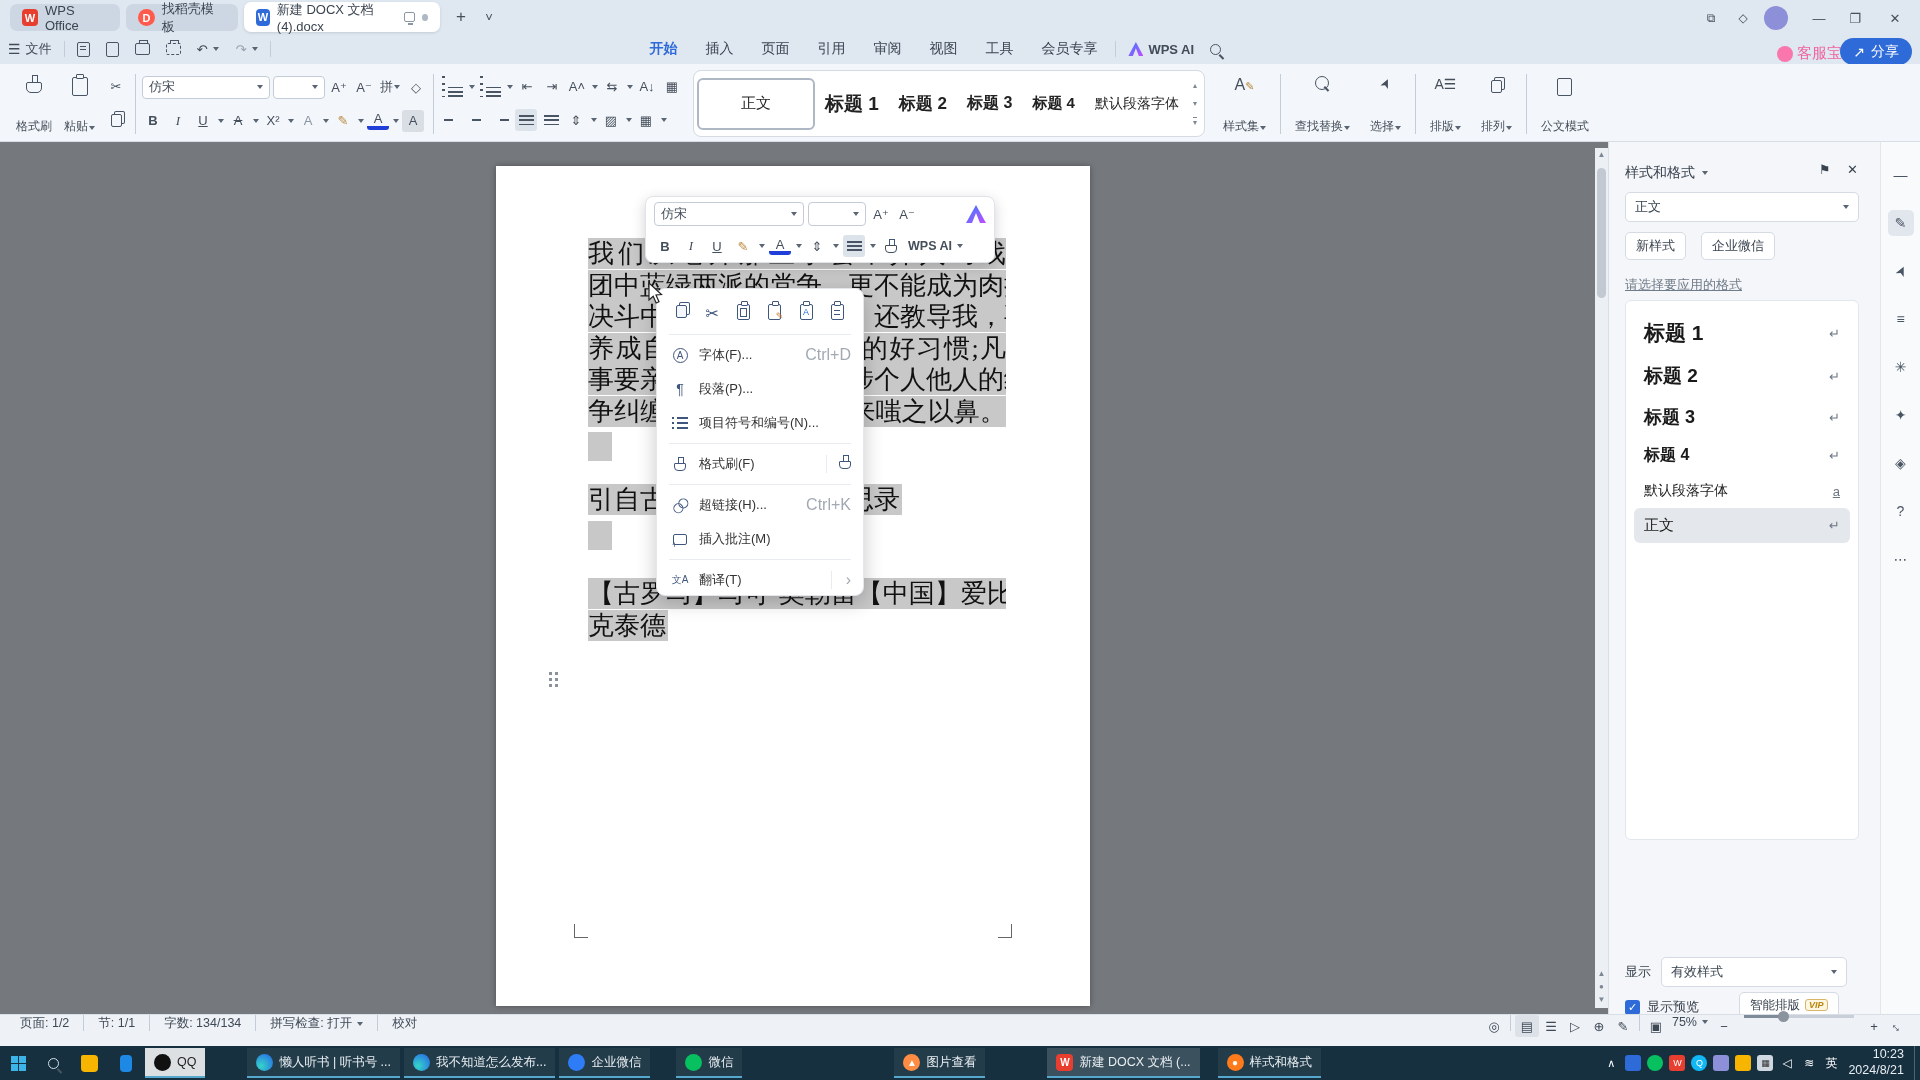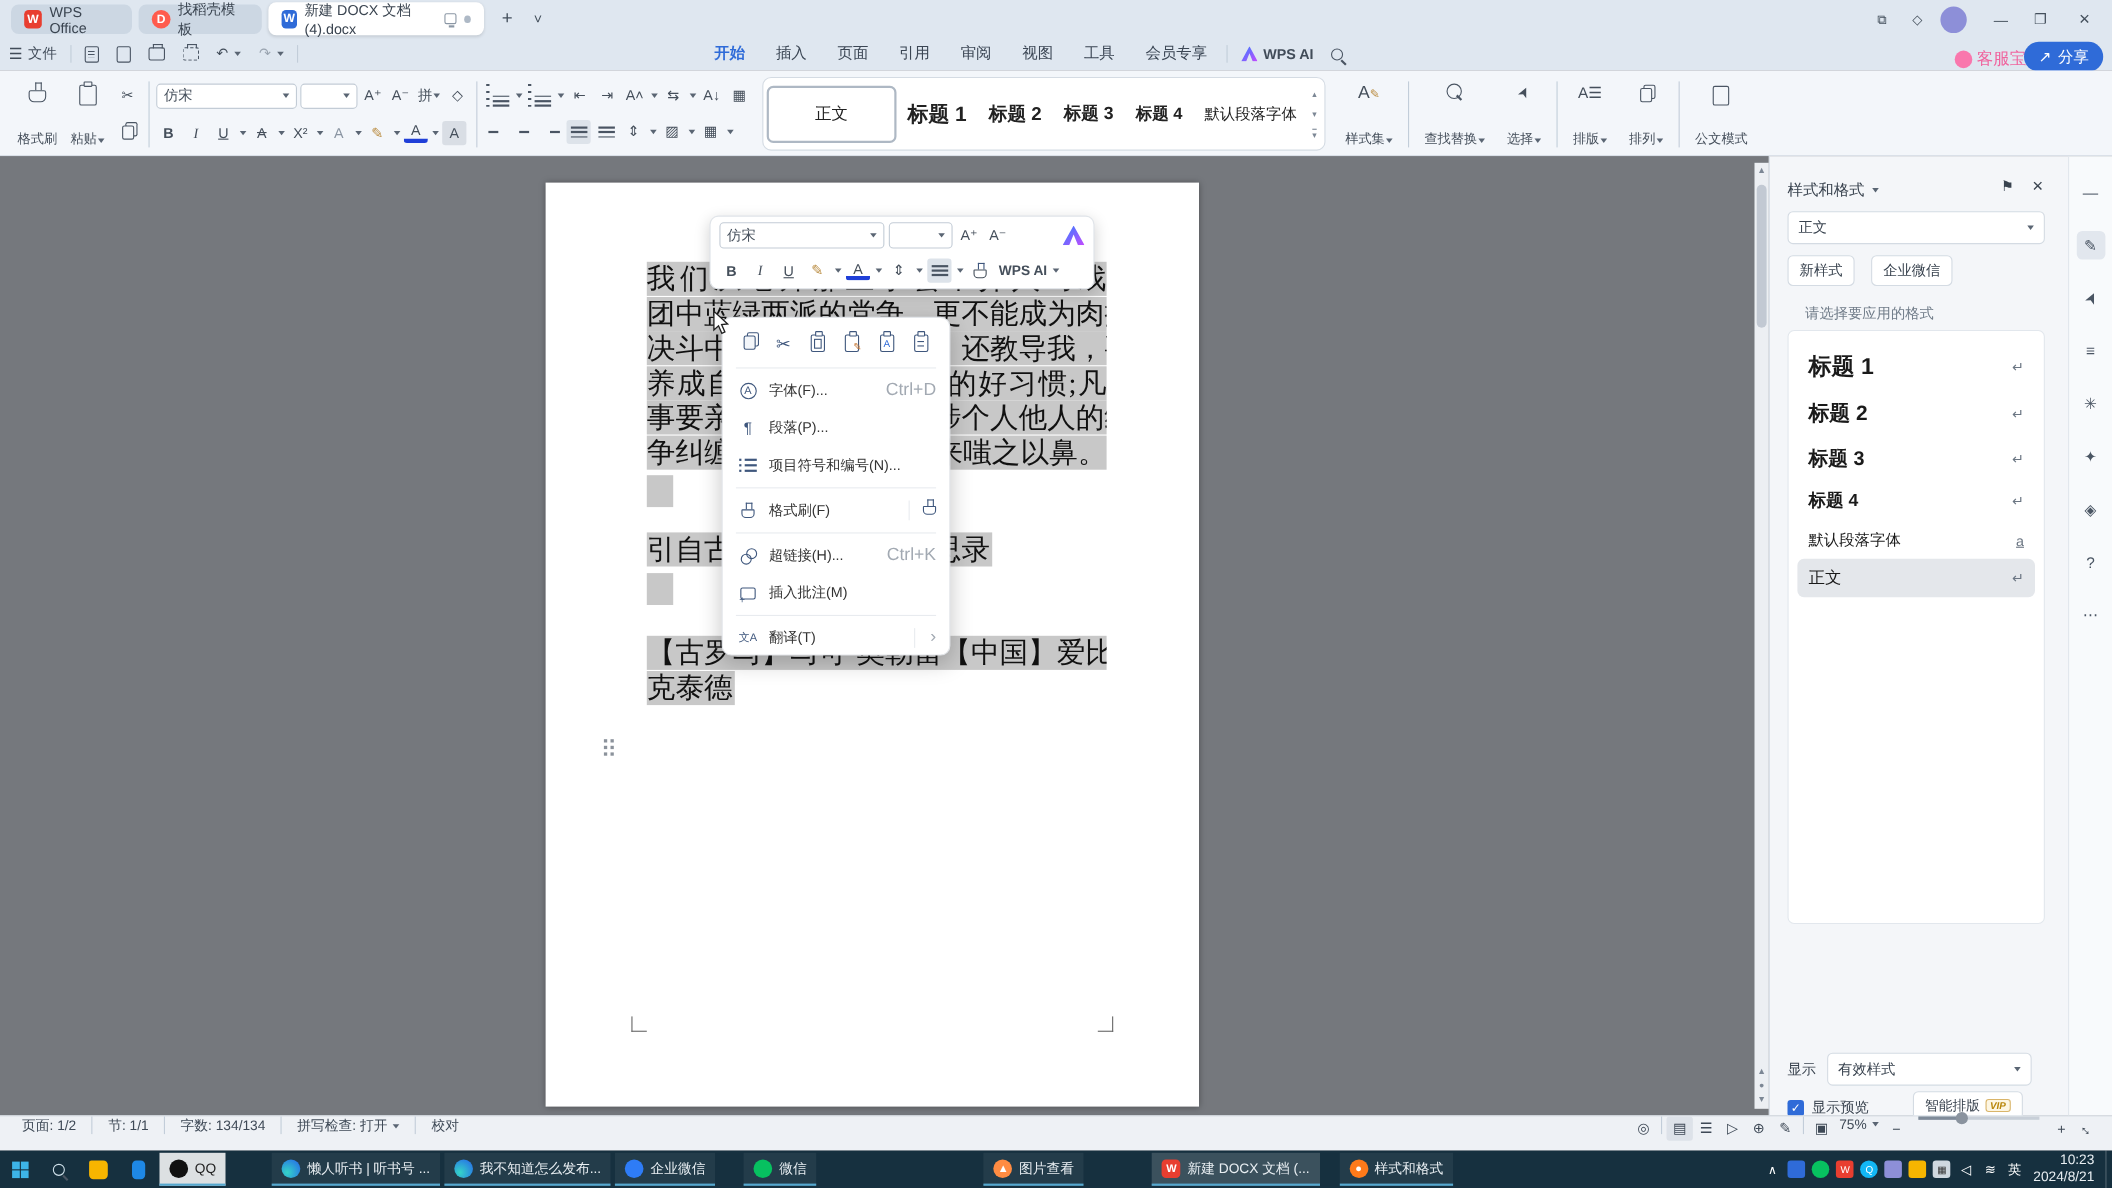--- a/index.html
+++ b/index.html
@@ -521,21 +521,21 @@
   </div>
   <span style="position:absolute;left:210px;top:20px;font-size:13px;">⚑</span>
   <span style="position:absolute;left:238px;top:20px;font-size:13px;">✕</span>
 
   <div class="pselect" style="position:absolute;left:16px;top:50px;width:234px;height:30px;">
     <span>正文</span>
     <span class="caret"></span>
   </div>
   <span class="pbtn" style="position:absolute;left:16px;top:90px;">新样式</span>
   <span class="pbtn" style="position:absolute;left:92px;top:90px;">企业微信</span>
-  <div style="position:absolute;left:32px;top:134px;color:#707c89;">请选择要应用的格式</div>
+  <div style="position:absolute;left:16px;top:134px;color:#707c89;text-decoration:underline;">请选择要应用的格式</div>
 
   <div id="stylelist">
     <div class="srow h">
         <span>标题 1</span>
         <span class="ret">↵</span>
       </div>
     <div class="srow h" style="font-size:19px;">
         <span>标题 2</span>
         <span class="ret">↵</span>
       </div>

